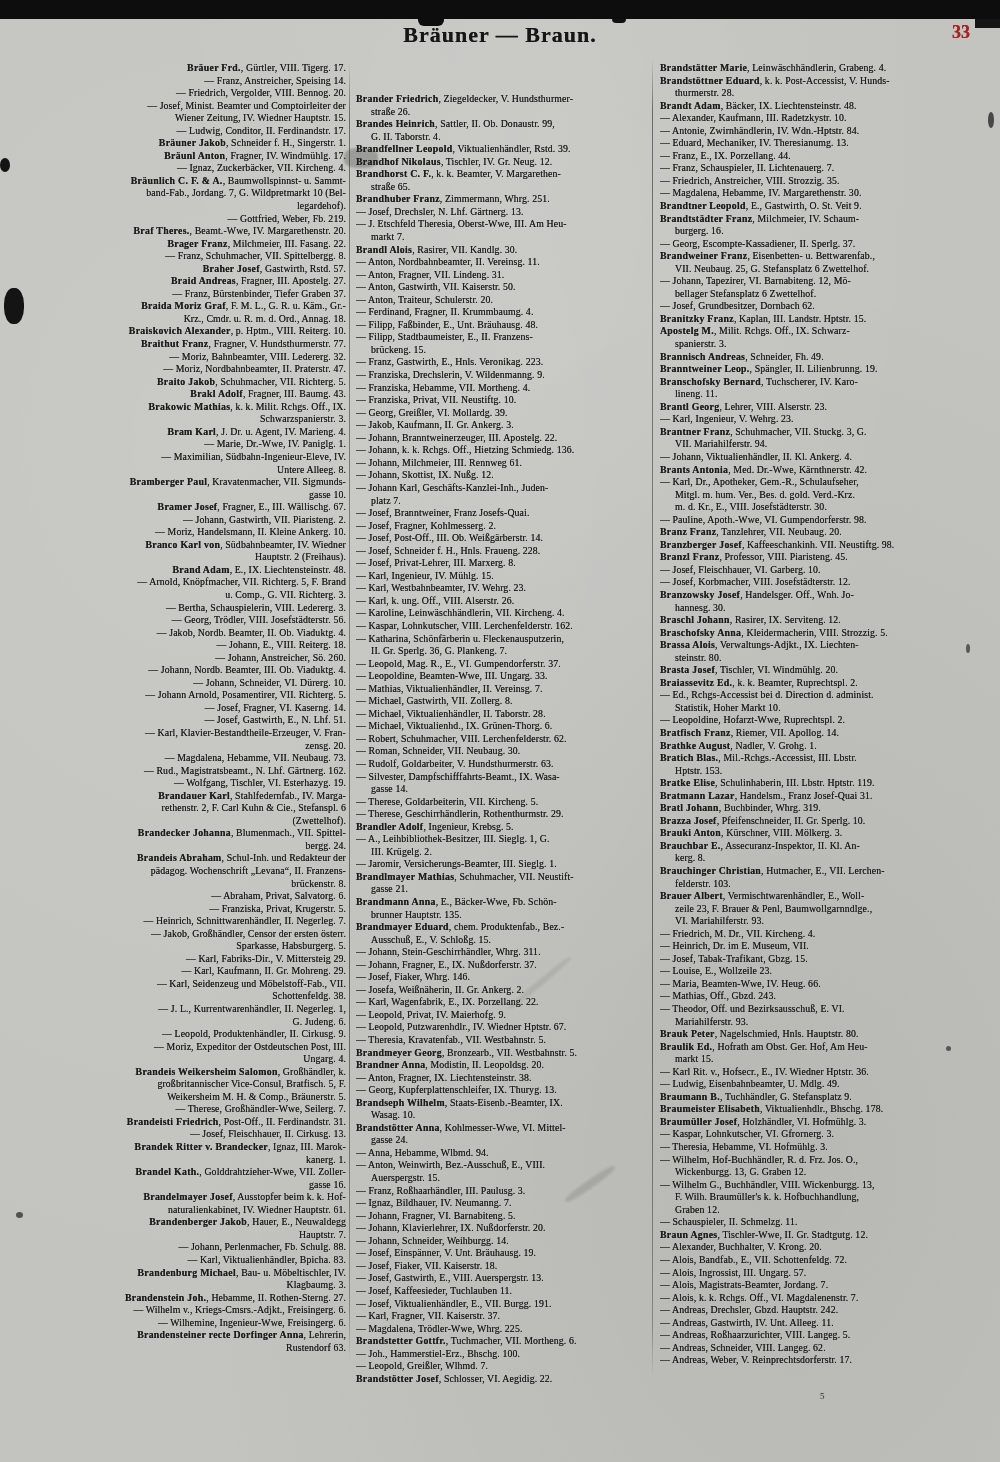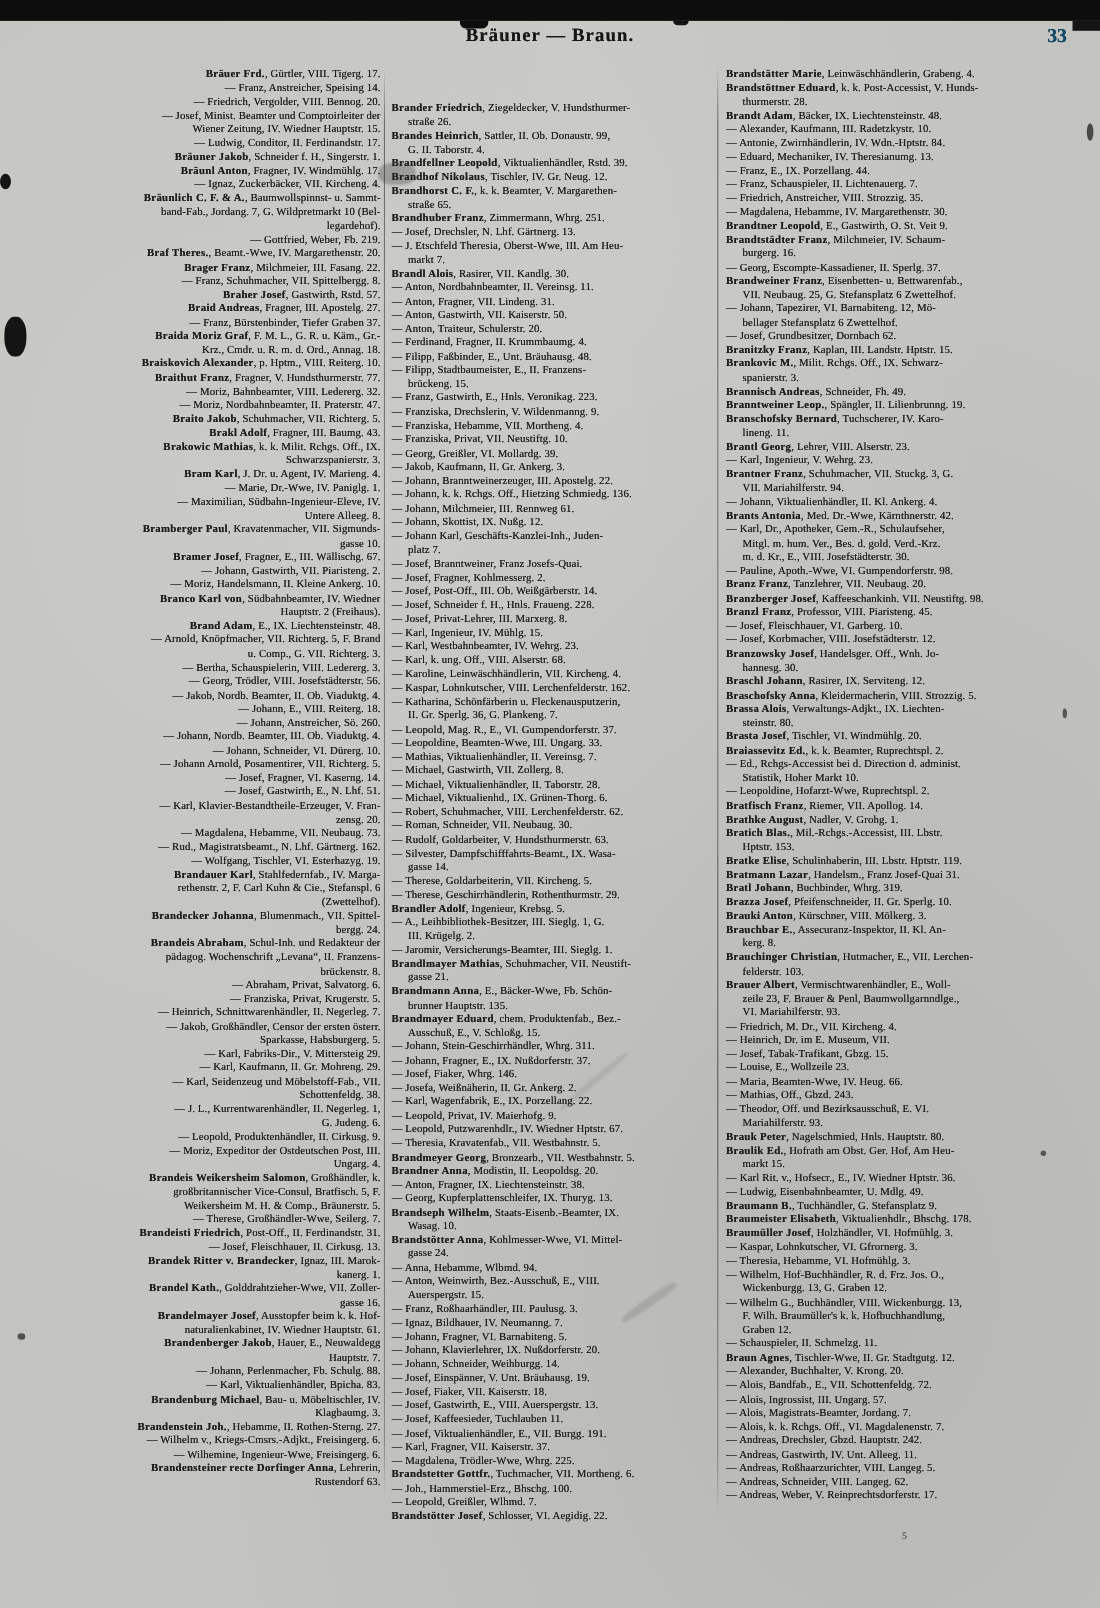--- a/index.html
+++ b/index.html
@@ -11,23 +11,23 @@
       radial-gradient(ellipse at 55% 10%, rgba(255,255,255,0.08), rgba(0,0,0,0) 50%),
       #c3c3bf;
     font-family:"Liberation Serif","DejaVu Serif",serif;
     color:#1d1d1d;
   }
   .topbar{position:absolute;left:0;top:0;width:1000px;height:19px;background:#0d0d0d;}
   .topbar-bump1{position:absolute;left:418px;top:19px;width:26px;height:7px;background:#0d0d0d;border-radius:0 0 6px 6px;}
   .topbar-bump2{position:absolute;left:612px;top:19px;width:14px;height:4px;background:#111;border-radius:0 0 4px 4px;}
   .topbar-bump3{position:absolute;left:975px;top:19px;width:25px;height:9px;background:#151515;}
   .hdr{position:absolute;left:0;top:22px;width:1000px;text-align:center;
-       font-weight:bold;font-size:17px;letter-spacing:1px;color:#161616;
+       font-weight:bold;font-size:22px;letter-spacing:1px;color:#161616;
        text-shadow:0 0 0.6px rgba(0,0,0,0.7);}
-  .pgnum{position:absolute;right:30px;top:22px;font-weight:bold;font-size:18px;color:#0c4a6e;
+  .pgnum{position:absolute;right:30px;top:22px;font-weight:bold;font-size:18px;color:#b91c1c;
        text-shadow:0 0 0.6px rgba(0,0,0,0.65);}
   .col{position:absolute;top:62px;font-size:9.8px;line-height:12.55px;letter-spacing:0.12px;
        text-shadow:0 0 0.45px rgba(20,20,20,0.75);}
   .col .ln{white-space:nowrap;overflow:hidden;height:12.55px;}
   .col .ln.cont{padding-left:15px;}
   .col .ln b{font-weight:bold;letter-spacing:0.3px;}
   #col1{left:30px;width:316px;text-align:right;}
   #col2{left:356px;width:292px;margin-top:31px;}
   #col3{left:660px;width:308px;}
   .vrule{position:absolute;width:1px;background:linear-gradient(
@@ -189,21 +189,21 @@
     <div class="ln">— Johann, Skottist, IX. Nußg. 12.</div>
     <div class="ln">— Johann Karl, Geschäfts-Kanzlei-Inh., Juden-</div>
     <div class="ln cont">platz 7.</div>
     <div class="ln">— Josef, Branntweiner, Franz Josefs-Quai.</div>
     <div class="ln">— Josef, Fragner, Kohlmesserg. 2.</div>
     <div class="ln">— Josef, Post-Off., III. Ob. Weißgärberstr. 14.</div>
     <div class="ln">— Josef, Schneider f. H., Hnls. Fraueng. 228.</div>
     <div class="ln">— Josef, Privat-Lehrer, III. Marxerg. 8.</div>
     <div class="ln">— Karl, Ingenieur, IV. Mühlg. 15.</div>
     <div class="ln">— Karl, Westbahnbeamter, IV. Wehrg. 23.</div>
-    <div class="ln">— Karl, k. ung. Off., VIII. Alserstr. 68.</div>
+    <div class="ln">— Karl, k. ung. Off., VIII. Alserstr. 26.</div>
     <div class="ln">— Karoline, Leinwäschhändlerin, VII. Kircheng. 4.</div>
     <div class="ln">— Kaspar, Lohnkutscher, VIII. Lerchenfelderstr. 162.</div>
     <div class="ln">— Katharina, Schönfärberin u. Fleckenausputzerin,</div>
     <div class="ln cont">II. Gr. Sperlg. 36, G. Plankeng. 7.</div>
     <div class="ln">— Leopold, Mag. R., E., VI. Gumpendorferstr. 37.</div>
     <div class="ln">— Leopoldine, Beamten-Wwe, III. Ungarg. 33.</div>
     <div class="ln">— Mathias, Viktualienhändler, II. Vereinsg. 7.</div>
     <div class="ln">— Michael, Gastwirth, VII. Zollerg. 8.</div>
     <div class="ln">— Michael, Viktualienhändler, II. Taborstr. 28.</div>
     <div class="ln">— Michael, Viktualienhd., IX. Grünen-Thorg. 6.</div>
@@ -275,21 +275,21 @@
     <div class="ln"><b>Brandtner Leopold</b>, E., Gastwirth, O. St. Veit 9.</div>
     <div class="ln"><b>Brandtstädter Franz</b>, Milchmeier, IV. Schaum-</div>
     <div class="ln cont">burgerg. 16.</div>
     <div class="ln">— Georg, Escompte-Kassadiener, II. Sperlg. 37.</div>
     <div class="ln"><b>Brandweiner Franz</b>, Eisenbetten- u. Bettwarenfab.,</div>
     <div class="ln cont">VII. Neubaug. 25, G. Stefansplatz 6 Zwettelhof.</div>
     <div class="ln">— Johann, Tapezirer, VI. Barnabiteng. 12, Mö-</div>
     <div class="ln cont">bellager Stefansplatz 6 Zwettelhof.</div>
     <div class="ln">— Josef, Grundbesitzer, Dornbach 62.</div>
     <div class="ln"><b>Branitzky Franz</b>, Kaplan, III. Landstr. Hptstr. 15.</div>
-    <div class="ln"><b>Brankovic M.</b>, Milit. Rchgs. Off., IX. Schwarz-</div>
+    <div class="ln"><b>Apostelg M.</b>, Milit. Rchgs. Off., IX. Schwarz-</div>
     <div class="ln cont">spanierstr. 3.</div>
     <div class="ln"><b>Brannisch Andreas</b>, Schneider, Fh. 49.</div>
     <div class="ln"><b>Branntweiner Leop.</b>, Spängler, II. Lilienbrunng. 19.</div>
     <div class="ln"><b>Branschofsky Bernard</b>, Tuchscherer, IV. Karo-</div>
     <div class="ln cont">lineng. 11.</div>
     <div class="ln"><b>Brantl Georg</b>, Lehrer, VIII. Alserstr. 23.</div>
     <div class="ln">— Karl, Ingenieur, V. Wehrg. 23.</div>
     <div class="ln"><b>Brantner Franz</b>, Schuhmacher, VII. Stuckg. 3, G.</div>
     <div class="ln cont">VII. Mariahilferstr. 94.</div>
     <div class="ln">— Johann, Viktualienhändler, II. Kl. Ankerg. 4.</div>

